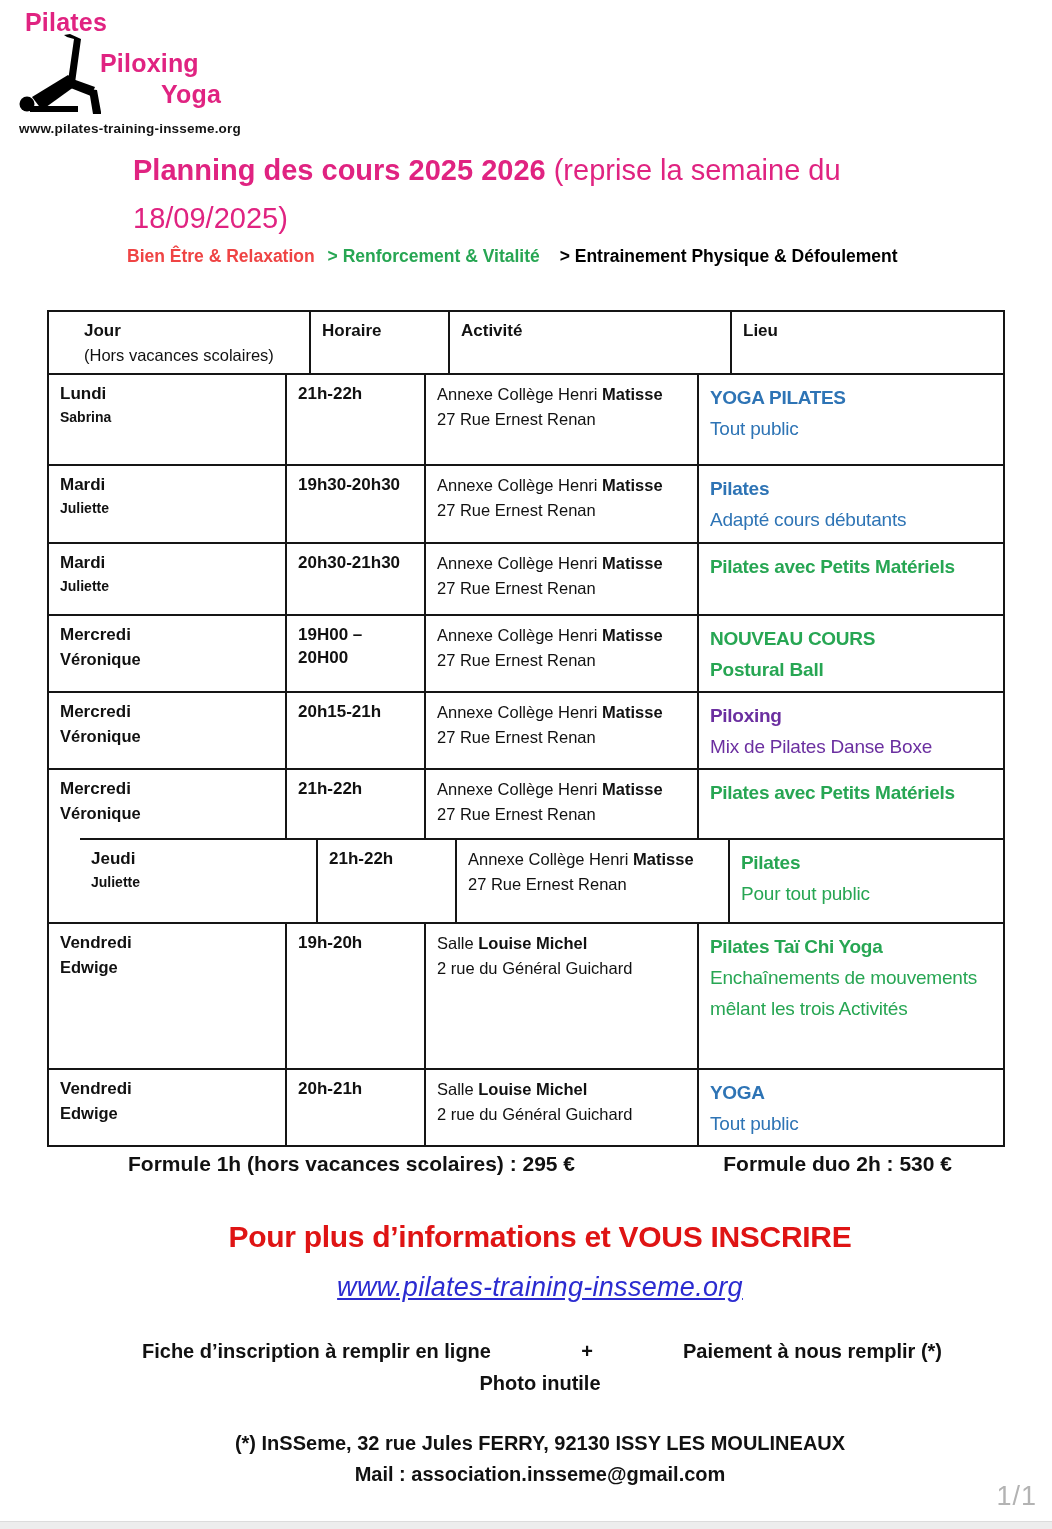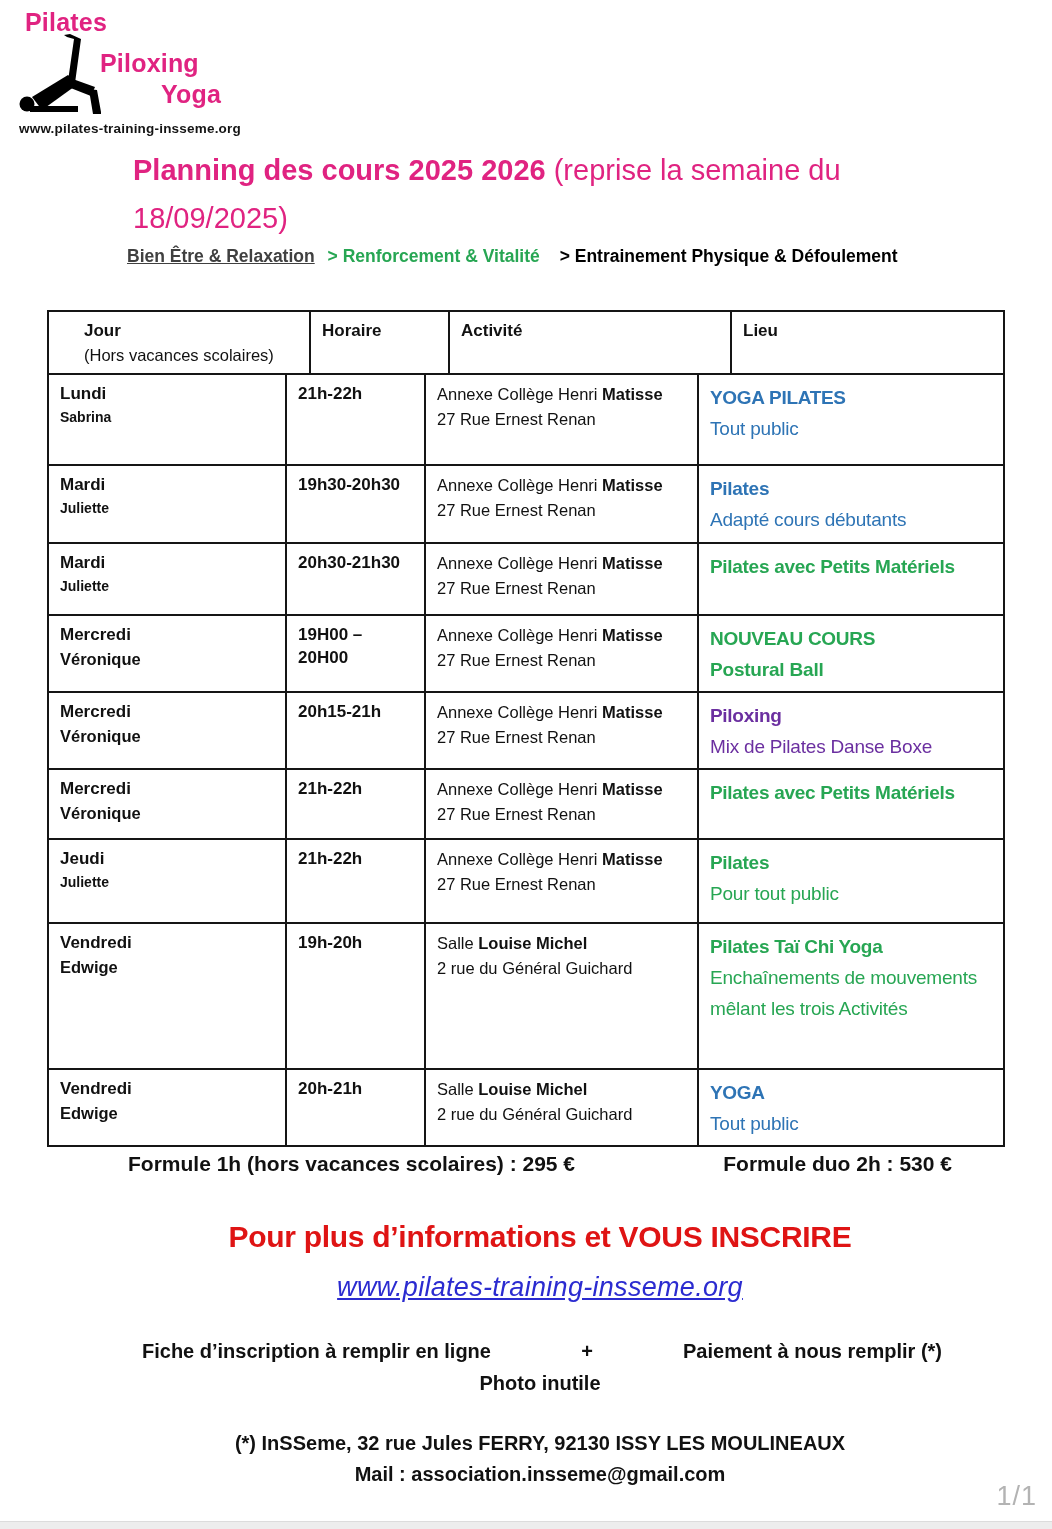--- a/index.html
+++ b/index.html
@@ -40,21 +40,21 @@
   .thead { min-height:53px;padding-left:24px; }
   .th { font-weight:700; font-size:17px; line-height:24px; }
   .th-note { font-weight:400; font-size:16.5px; }
 
   .trow:nth-child(2)  { min-height:91px; }
   .trow:nth-child(3)  { min-height:78px; }
   .trow:nth-child(4)  { min-height:72px; }
   .trow:nth-child(5)  { min-height:70px; }
   .trow:nth-child(6)  { min-height:74px; }
   .trow:nth-child(7)  { min-height:70px; }
-  .trow:nth-child(8)  { min-height:84px; }
+  .trow:nth-child(8)  { min-height:84px;margin-left:31px; }
   .trow:nth-child(9)  { min-height:146px; }
   .trow:nth-child(10) { min-height:72px; }
 
   .day { font-weight:700; font-size:17px; line-height:23px; }
   .instructor { font-weight:700; font-size:14px; margin-top:4px; }
   .trow:nth-child(5) .instructor, .trow:nth-child(6) .instructor, .trow:nth-child(7) .instructor,
   .trow:nth-child(9) .instructor, .trow:nth-child(10) .instructor { font-size:16.5px; }
   .time { font-weight:700; font-size:17px; line-height:23px; }
   .place { font-size:16.5px; line-height:25px; }
   .place .pl-bold { font-weight:700; }
@@ -96,21 +96,21 @@
     </div>
     <div class="logo-word logo-w1" style="color: rgb(224, 35, 129);">Pilates</div>
     <div class="logo-word logo-w2" style="color: rgb(224, 35, 129);">Piloxing</div>
     <div class="logo-word logo-w3" style="color: rgb(224, 35, 129);">Yoga</div>
     <div class="logo-site">www.pilates-training-insseme.org</div>
   </div>
 
   <h1 class="title" style="color: rgb(224, 35, 129);"><b>Planning des cours 2025 2026</b><span> (reprise la semaine du 18/09/2025)</span></h1>
 
   <div class="categories">
-    <span class="cat" style="color: #404040; text-decoration: underline;">Bien Être &amp; Relaxation</span>
+    <span class="cat" style="color: #ef4444;">Bien Être &amp; Relaxation</span>
     <span class="cat" style="color: rgb(39, 166, 83);">&gt; Renforcement &amp; Vitalité</span>
     <span class="cat" style="color: #000000;">&gt; Entrainement Physique &amp; Défoulement</span>
   </div>
 
   <div class="table">
 
     <div class="trow thead">
       <div class="td col-jour">
         <div class="th">Jour</div>
         <div class="th th-note">(Hors vacances scolaires)</div>

